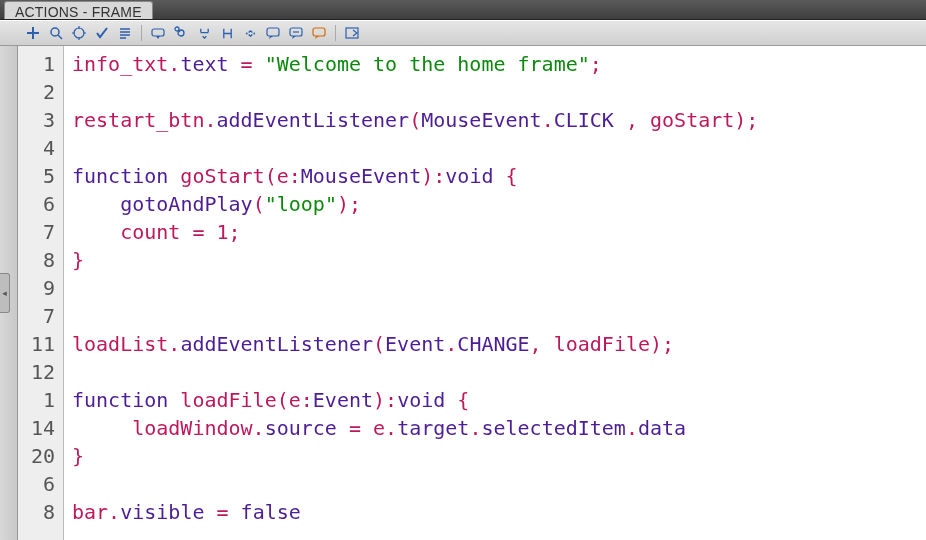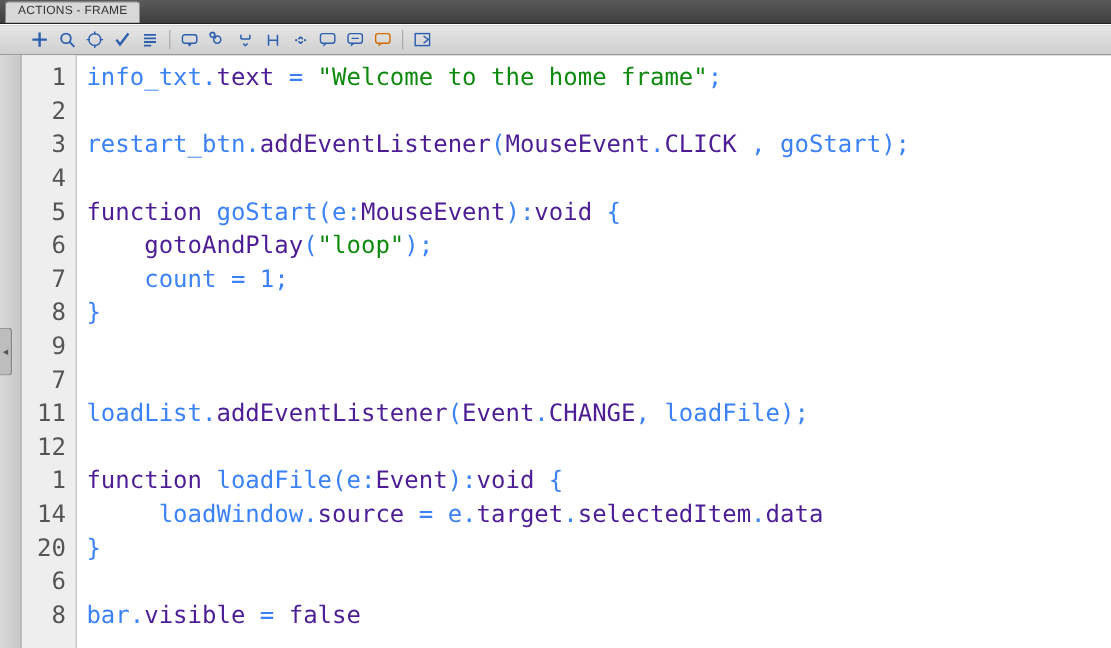--- a/index.html
+++ b/index.html
@@ -20,21 +20,21 @@
   }
   .tab {
     position: absolute;
     top: 1px; left: 4px;
     height: 18px;
     background: #d8d8d8;
     border: 1px solid #888;
     border-bottom: none;
     border-radius: 3px 3px 0 0;
     padding: 2px 10px 2px 10px;
-    font-size: 10px;
+    font-size: 14px;
     color: #333;
     letter-spacing: 0.2px;
   }
   .toolbar {
     height: 26px;
     background: linear-gradient(#e6e6e6,#cfcfcf);
     border-top: 1px solid #fff;
     border-bottom: 1px solid #9a9a9a;
     display: flex;
     align-items: center;
@@ -94,21 +94,21 @@
     font-family: Consolas, Menlo, monospace;
     font-size: 20px;
     line-height: 28px;
     color: #000;
     white-space: pre;
     overflow: hidden;
   }
   .code .line { height: 28px; }
   .c-blue { color: #4c1d95; }
   .c-green { color: #0d8a0d; }
-  .c-black { color: #3b82f6; }
+  .c-black { color: #be185d; }
 </style>
 </head>
 <body>
 
 <div class="panel-header-bar">
   <div class="tab">ACTIONS - FRAME</div>
 </div>
 
 <div class="toolbar">
   <div class="tool-btn">

